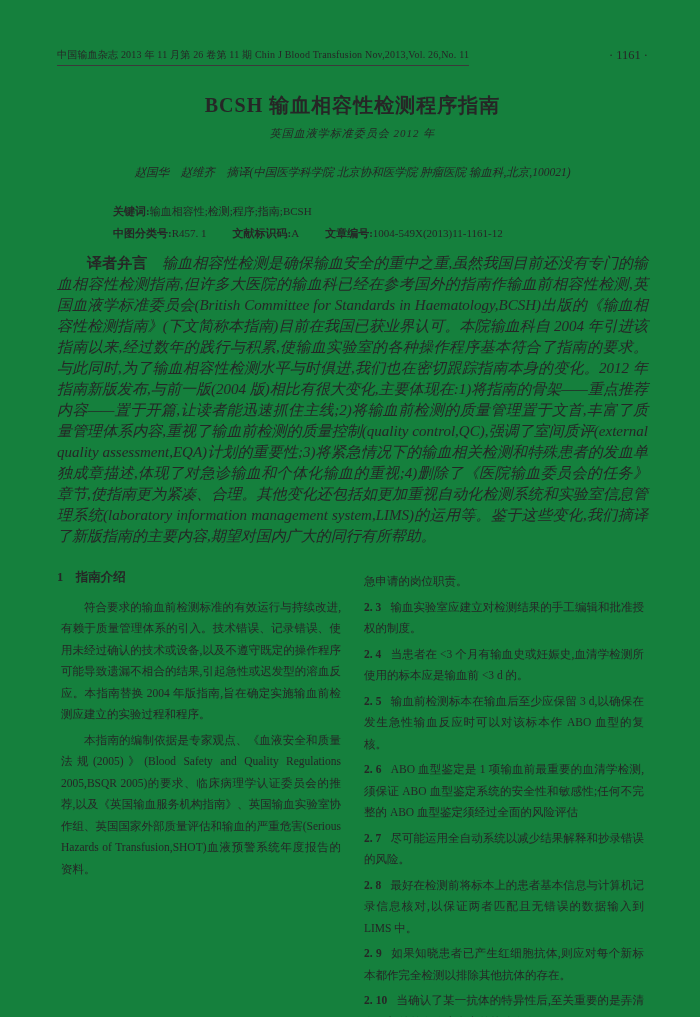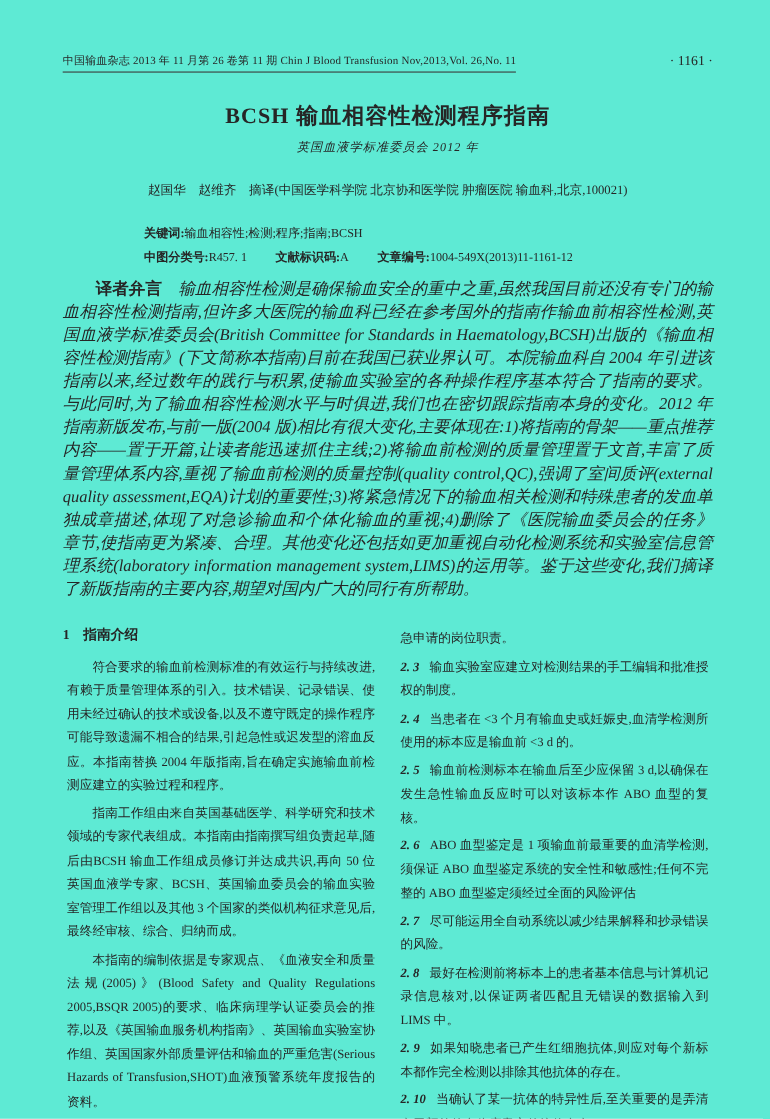--- a/index.html
+++ b/index.html
@@ -4,21 +4,21 @@
 <style>
   html, body { margin: 0; padding: 0; }
   body {
     width: 700px; height: 1017px;
     background: #e9e9e7;
     font-family: "Liberation Serif", "DejaVu Serif", serif;
   }
   .page {
     position: relative;
     width: 700px; height: 1017px;
-    background: #5eead4;
+    background: #15803d;
     color: #262626;
     box-sizing: border-box;
     padding: 48px 52px 0 57px;
     overflow: hidden;
   }
   
   .header-row {
     display: flex; justify-content: space-between; align-items: flex-end;
   }
   .journal-info {
@@ -53,23 +53,24 @@
     margin-top: 7px;
     text-align: center;
     font-size: 11px;
     font-style: italic;
     letter-spacing: 1px;
   }
   .authors {
     margin-top: 24px;
     text-align: center;
     font-size: 11.5px;
+    font-style: italic;
   }
   
-  .meta { margin-top: 24px; margin-left: 74px; font-size: 11px; }
+  .meta { margin-top: 24px; margin-left: 56px; font-size: 11px; }
   .meta p { margin: 0 0 7px 0; }
   .meta b { font-weight: bold; }
   .meta .sep { display: inline-block; width: 26px; }
   
   .preface {
     margin: 12px 0 0 0;
     font-size: 15px;
     line-height: 21px;
     text-align: justify;
     text-indent: 2em;
@@ -84,21 +85,21 @@
   }
   .col { flex: 1 1 0; font-size: 11.5px; line-height: 21.5px; text-align: justify; }
   .col h2 {
     font-size: 12.5px; font-weight: bold;
     margin: 0 0 8px 0;
     text-align: left;
   }
   .col h2.second { margin-top: 10px; }
   .col p { margin: 4px; }
   .col p.indent { text-indent: 2em; }
-  .col p.item b { font-weight: bold; margin-right: 0.8em; font-style: italic; }
+  .col p.item b { font-weight: bold; margin-right: 0.8em; }
   .col p.cont { text-indent: 0; }
 </style>
 </head>
 <body>
 
 <div class="page">
 
   <div class="header-row">
     <span class="journal-info">中国输血杂志 2013 年 11 月第 26 卷第 11 期 Chin J Blood Transfusion Nov,2013,Vol. 26,No. 11</span>
     <span class="page-no">· 1161 ·</span>
@@ -120,21 +121,20 @@
 
   <p class="preface">
     <b>译者弁言</b><span>输血相容性检测是确保输血安全的重中之重,虽然我国目前还没有专门的输血相容性检测指南,但许多大医院的输血科已经在参考国外的指南作输血前相容性检测,英国血液学标准委员会(British Committee for Standards in Haematology,BCSH)出版的《输血相容性检测指南》(下文简称本指南)目前在我国已获业界认可。本院输血科自 2004 年引进该指南以来,经过数年的践行与积累,使输血实验室的各种操作程序基本符合了指南的要求。与此同时,为了输血相容性检测水平与时俱进,我们也在密切跟踪指南本身的变化。2012 年指南新版发布,与前一版(2004 版)相比有很大变化,主要体现在:1)将指南的骨架——重点推荐内容——置于开篇,让读者能迅速抓住主线;2)将输血前检测的质量管理置于文首,丰富了质量管理体系内容,重视了输血前检测的质量控制(quality control,QC),强调了室间质评(external quality assessment,EQA)计划的重要性;3)将紧急情况下的输血相关检测和特殊患者的发血单独成章描述,体现了对急诊输血和个体化输血的重视;4)删除了《医院输血委员会的任务》章节,使指南更为紧凑、合理。其他变化还包括如更加重视自动化检测系统和实验室信息管理系统(laboratory information management system,LIMS)的运用等。鉴于这些变化,我们摘译了新版指南的主要内容,期望对国内广大的同行有所帮助。</span>
   </p>
 
   <div class="columns">
 
     <div class="col">
       <h2>1　指南介绍</h2>
       <p class="indent">符合要求的输血前检测标准的有效运行与持续改进,有赖于质量管理体系的引入。技术错误、记录错误、使用未经过确认的技术或设备,以及不遵守既定的操作程序可能导致遗漏不相合的结果,引起急性或迟发型的溶血反应。本指南替换 2004 年版指南,旨在确定实施输血前检测应建立的实验过程和程序。</p>
-      <p class="indent">指南工作组由来自英国基础医学、科学研究和技术领域的专家代表组成。本指南由指南撰写组负责起草,随后由BCSH 输血工作组成员修订并达成共识,再向 50 位英国血液学专家、BCSH、英国输血委员会的输血实验室管理工作组以及其他 3 个国家的类似机构征求意见后,最终经审核、综合、归纳而成。</p>
       <p class="indent">本指南的编制依据是专家观点、《血液安全和质量法规(2005)》(Blood Safety and Quality Regulations 2005,BSQR 2005)的要求、临床病理学认证委员会的推荐,以及《英国输血服务机构指南》、英国输血实验室协作组、英国国家外部质量评估和输血的严重危害(Serious Hazards of Transfusion,SHOT)血液预警系统年度报告的资料。</p>
 
     </div>
 
     <div class="col">
       <p class="cont">急申请的岗位职责。</p>
       <p class="item">
         <b>2. 3</b><span>输血实验室应建立对检测结果的手工编辑和批准授权的制度。</span>
       </p>
       <p class="item">

